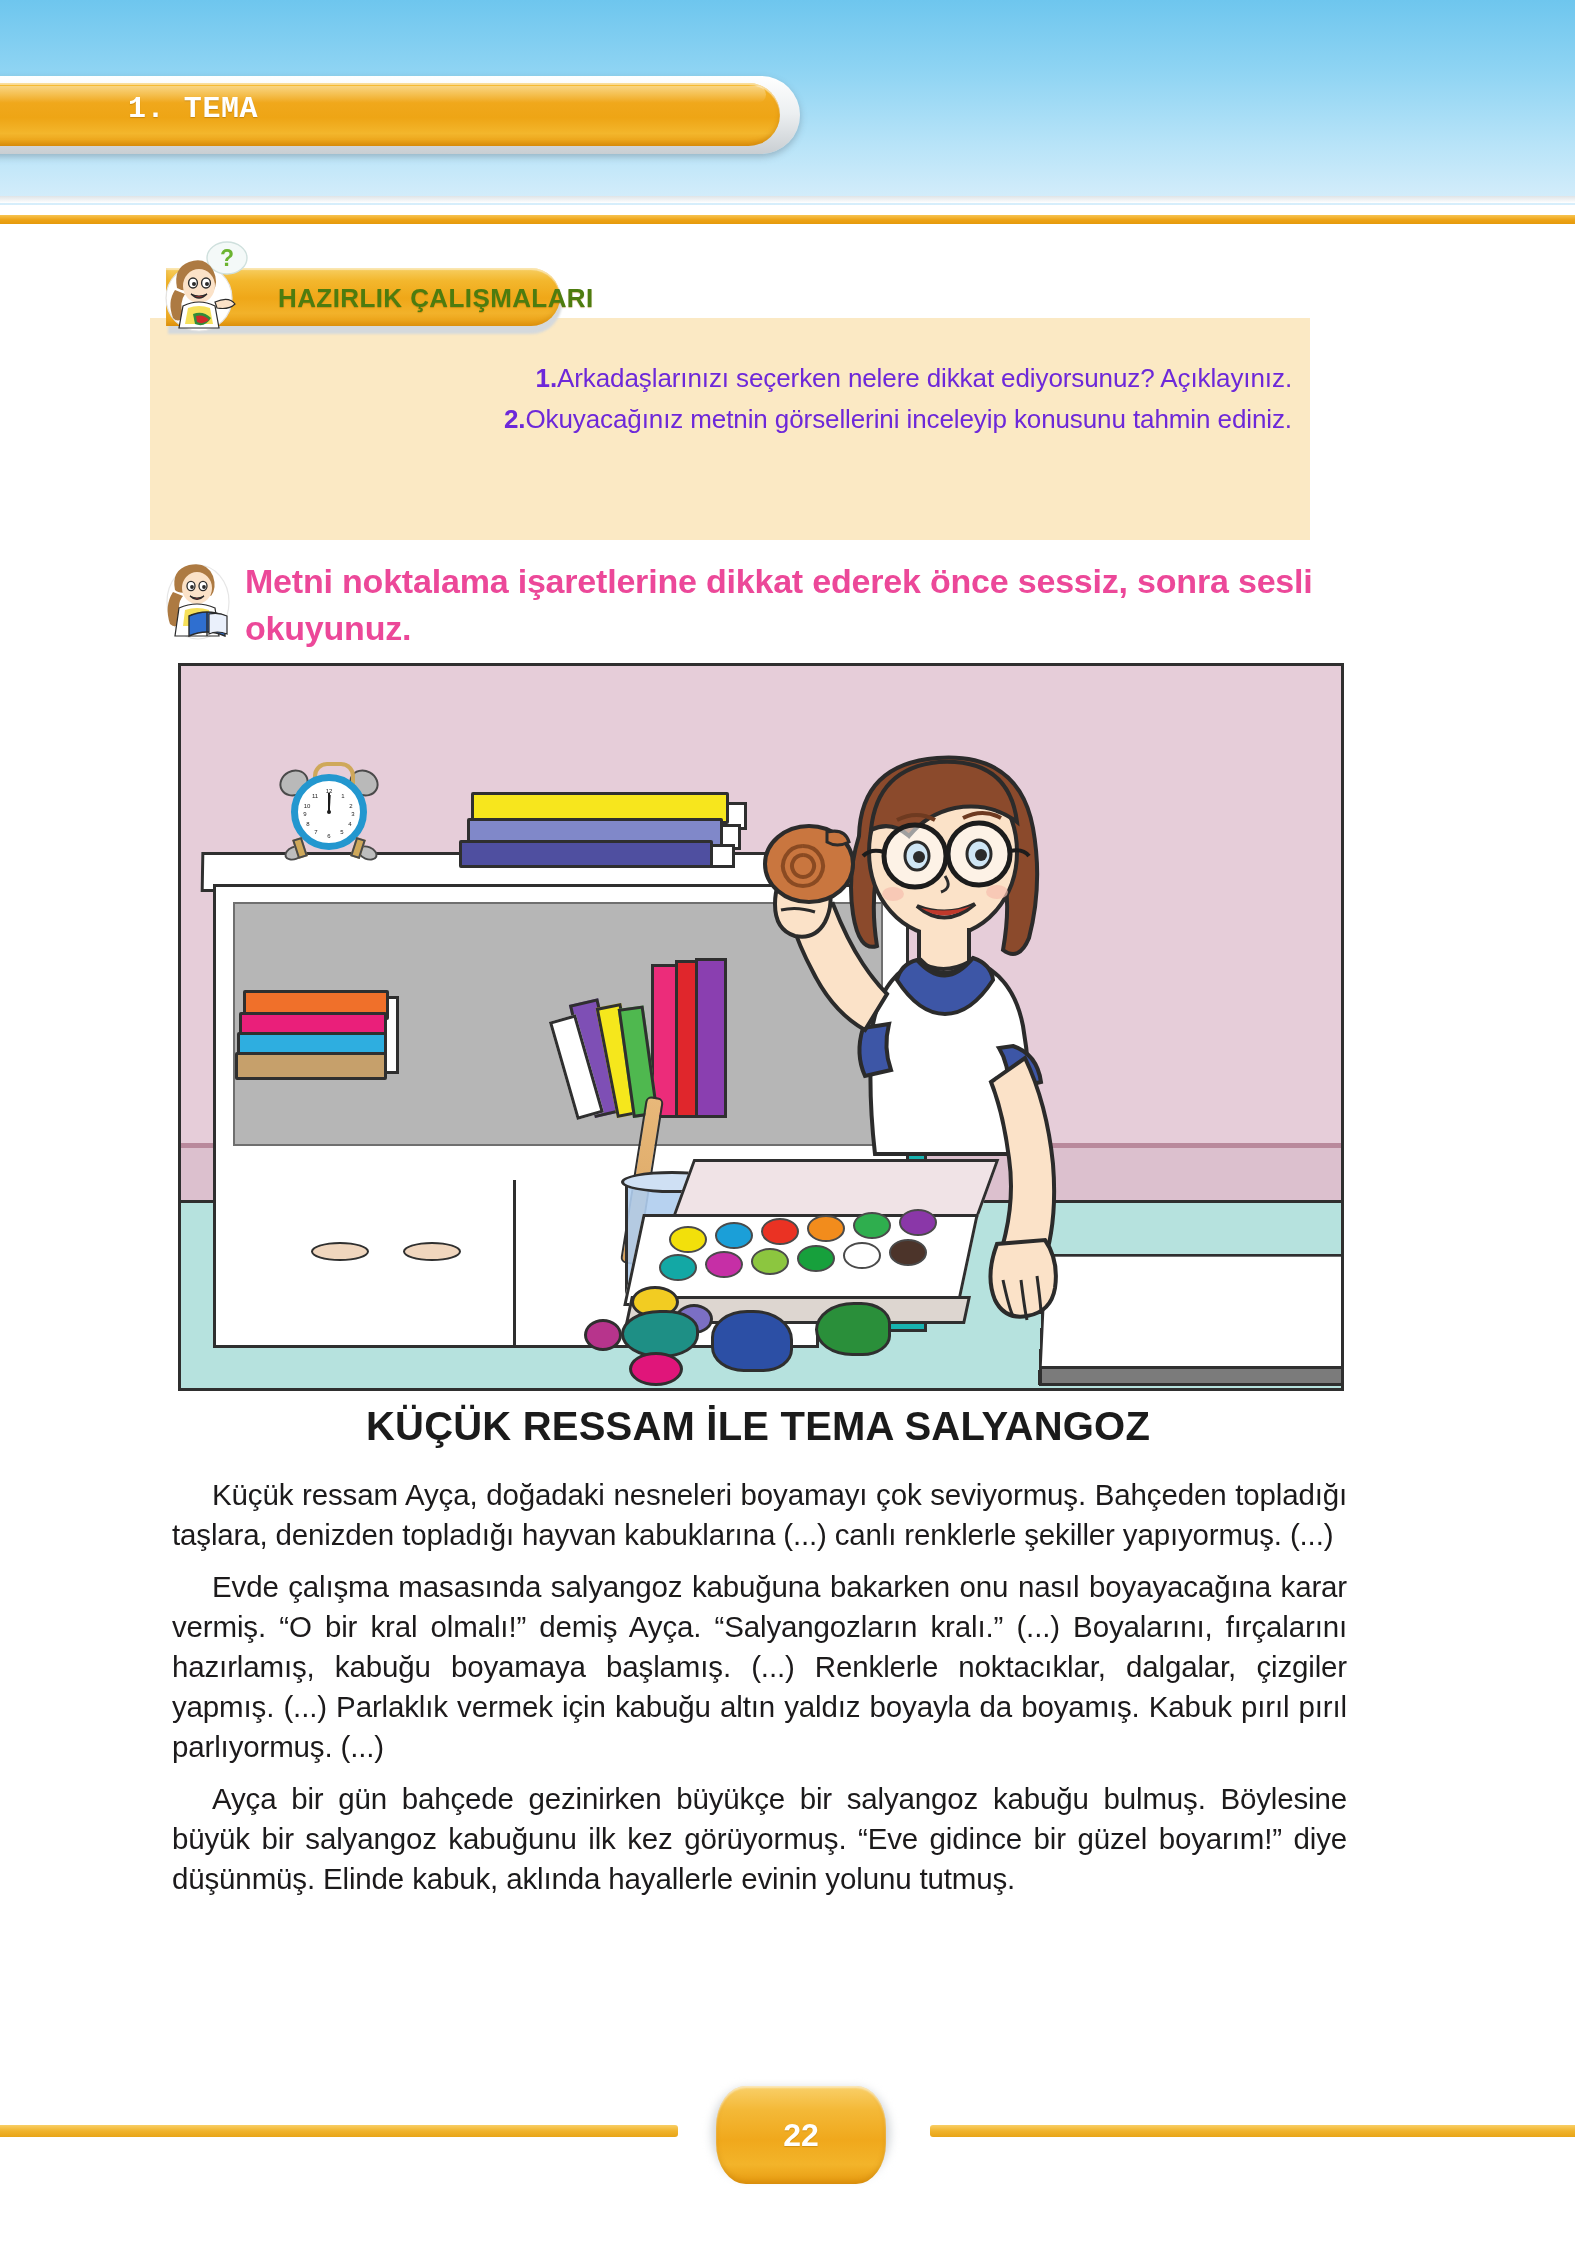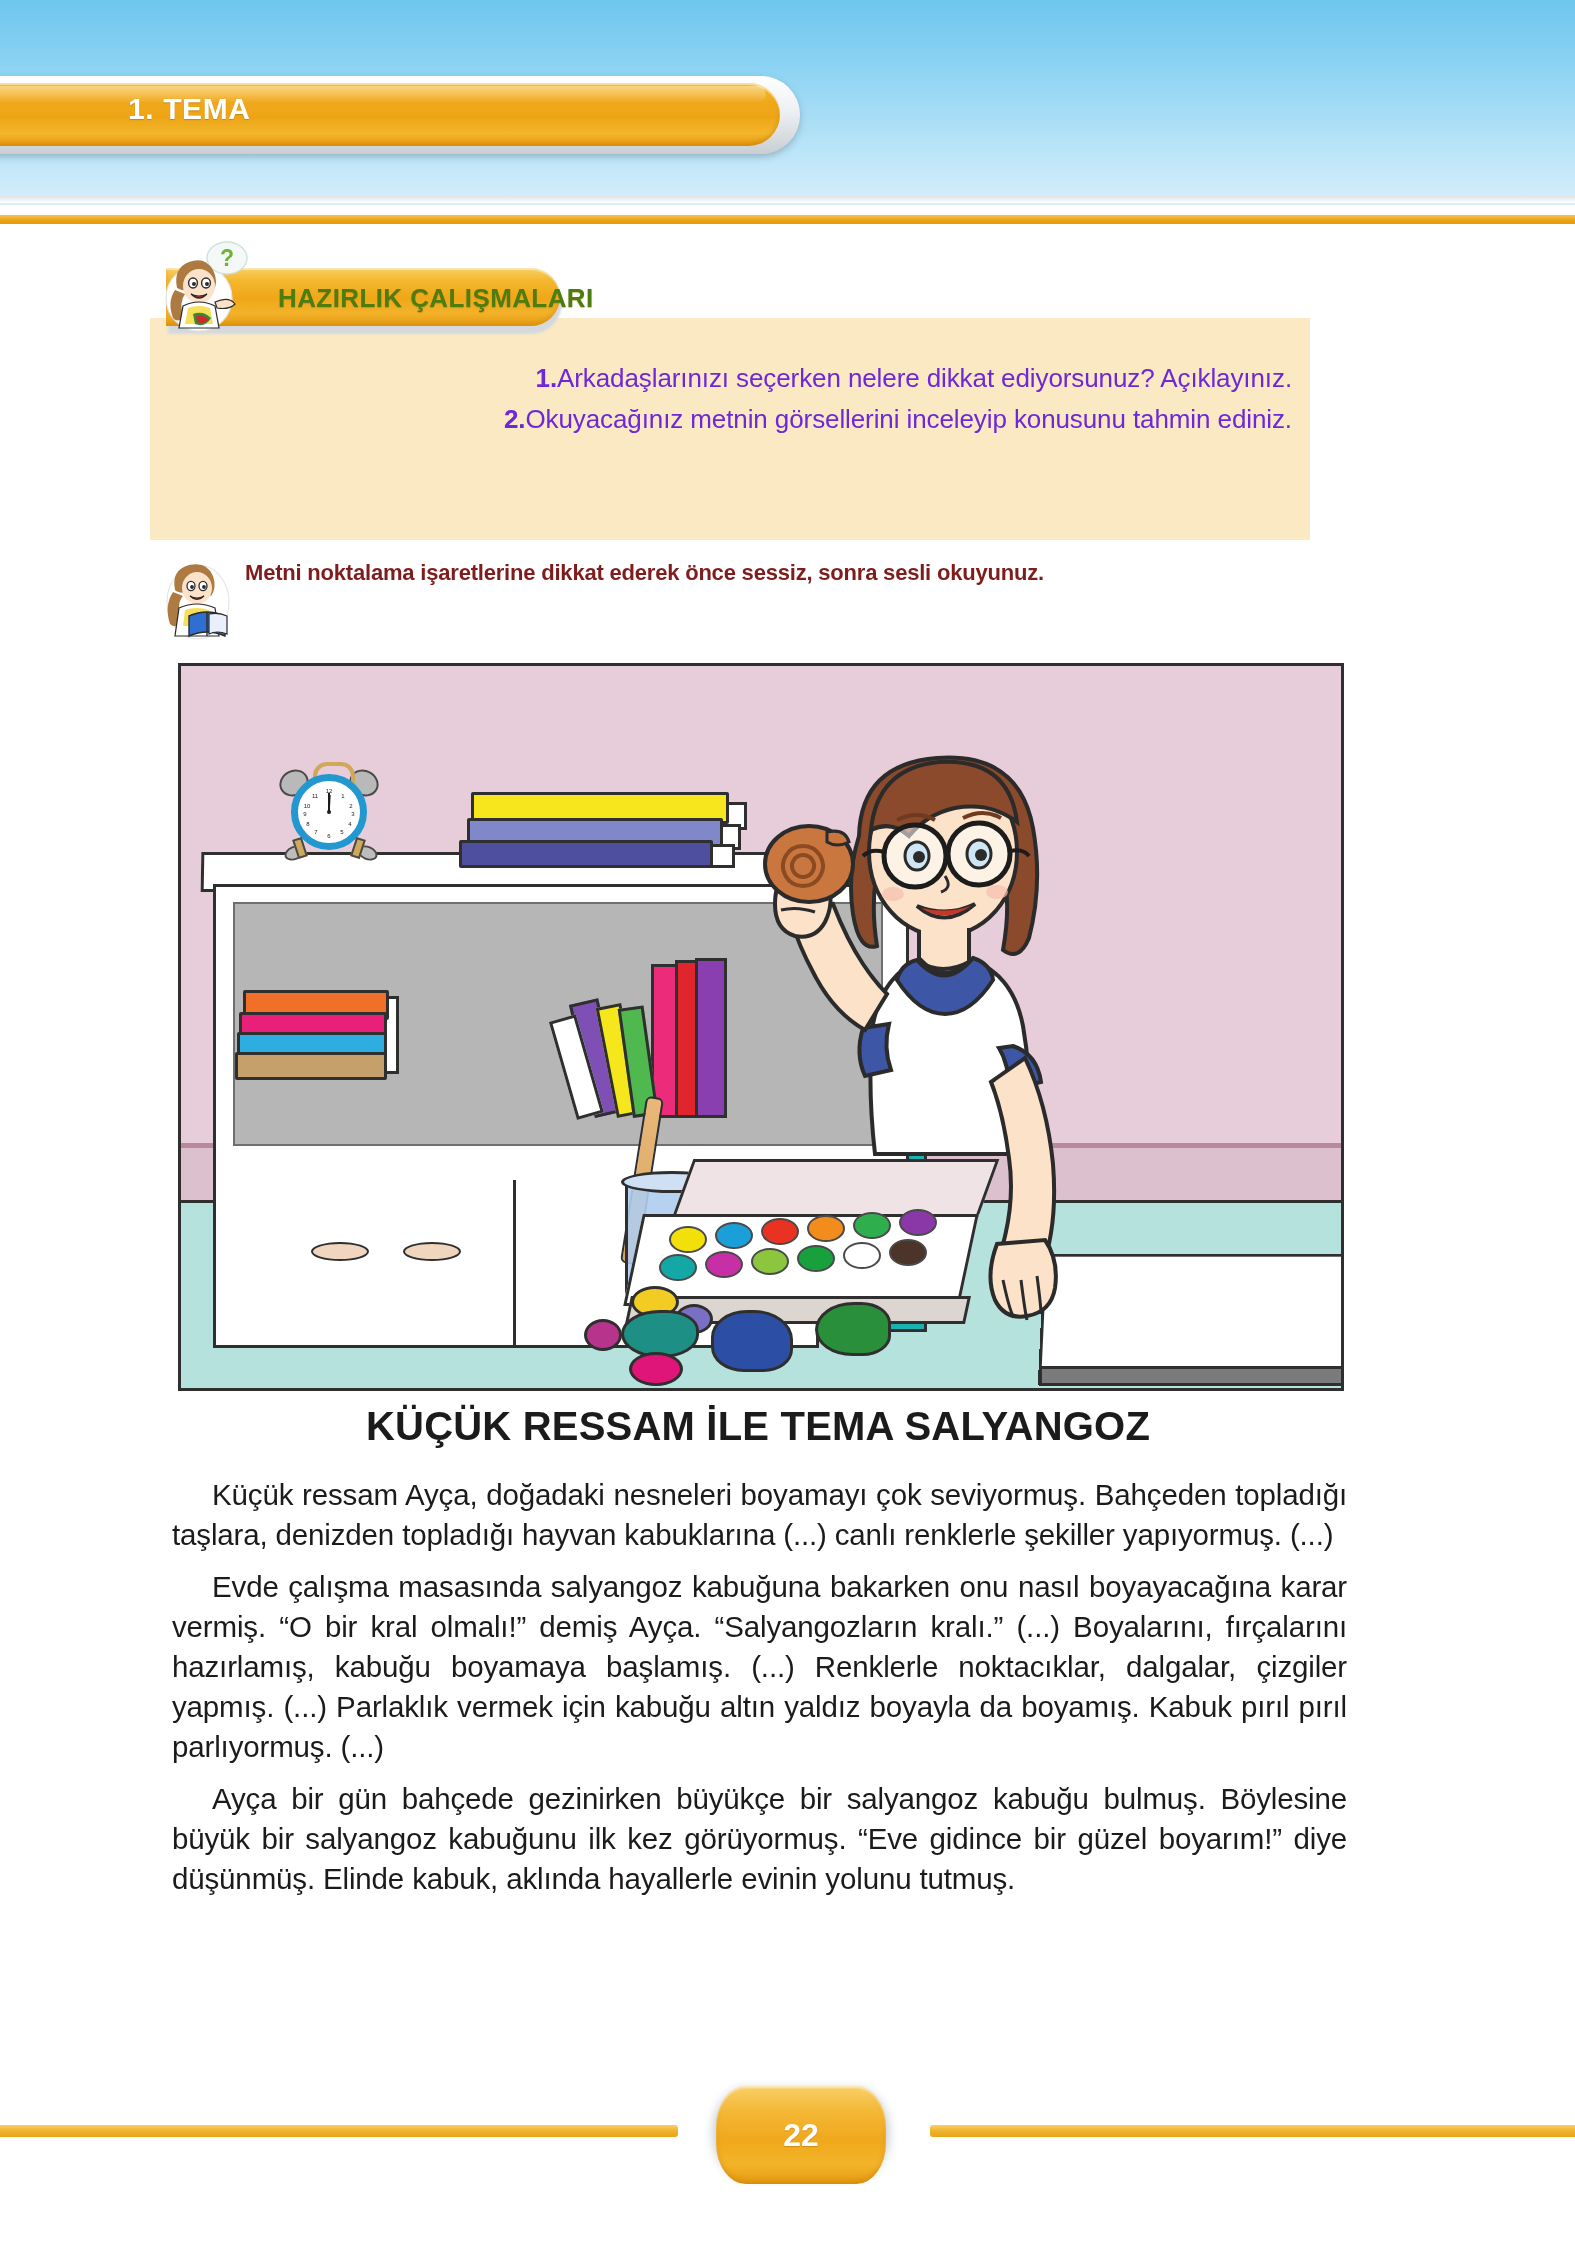--- a/index.html
+++ b/index.html
@@ -32,21 +32,21 @@
     box-shadow:inset 0 2px 1px rgba(255,255,255,.55), inset 0 -3px 4px rgba(180,110,0,.35);
   }
   .tema-gloss{
     position:absolute;left:-40px;top:86px;width:806px;height:17px;
     border-radius:0 22px 22px 0;
     background:linear-gradient(180deg,rgba(255,255,255,.42),rgba(255,255,255,0));
   }
   .tema-label{
     position:absolute;left:128px;top:92px;
     font-size:30px;font-weight:bold;color:#ffffff;letter-spacing:.6px;
-    font-family:Liberation Sans, sans-serif;
+    font-family:Liberation Mono, monospace;
     text-shadow:0 1px 1px rgba(150,95,0,.45);
   }
   .band-thin-white{
     position:absolute;left:0;top:196px;width:1575px;height:7px;
     background:linear-gradient(180deg,#dfe4e7,#ffffff);
   }
   .rule-orange{
     position:absolute;left:0;top:215px;width:1575px;height:9px;
     background:linear-gradient(180deg,#f7c451,#eda316 55%,#e59a0c);
   }
@@ -93,21 +93,21 @@
     text-align:right;
   }
   .prep-item .num{
     font-weight:bold;display:inline-block;min-width:34px;
     text-indent:30px;
   }
 
   
   .read-instr{
     position:absolute;left:245px;top:558px;width:1070px;
-    font-size:22px;font-weight:bold;color:#7f1d1d;line-height:1.38;
+    font-size:34px;font-weight:bold;color:#ec4899;line-height:1.38;
     letter-spacing:-.2px;
   }
 
   
   .illus{
     position:absolute;left:178px;top:663px;width:1160px;height:722px;
     border:3px solid #2f2f2f;
     overflow:hidden;
     background:#e9d2dd;
   }

